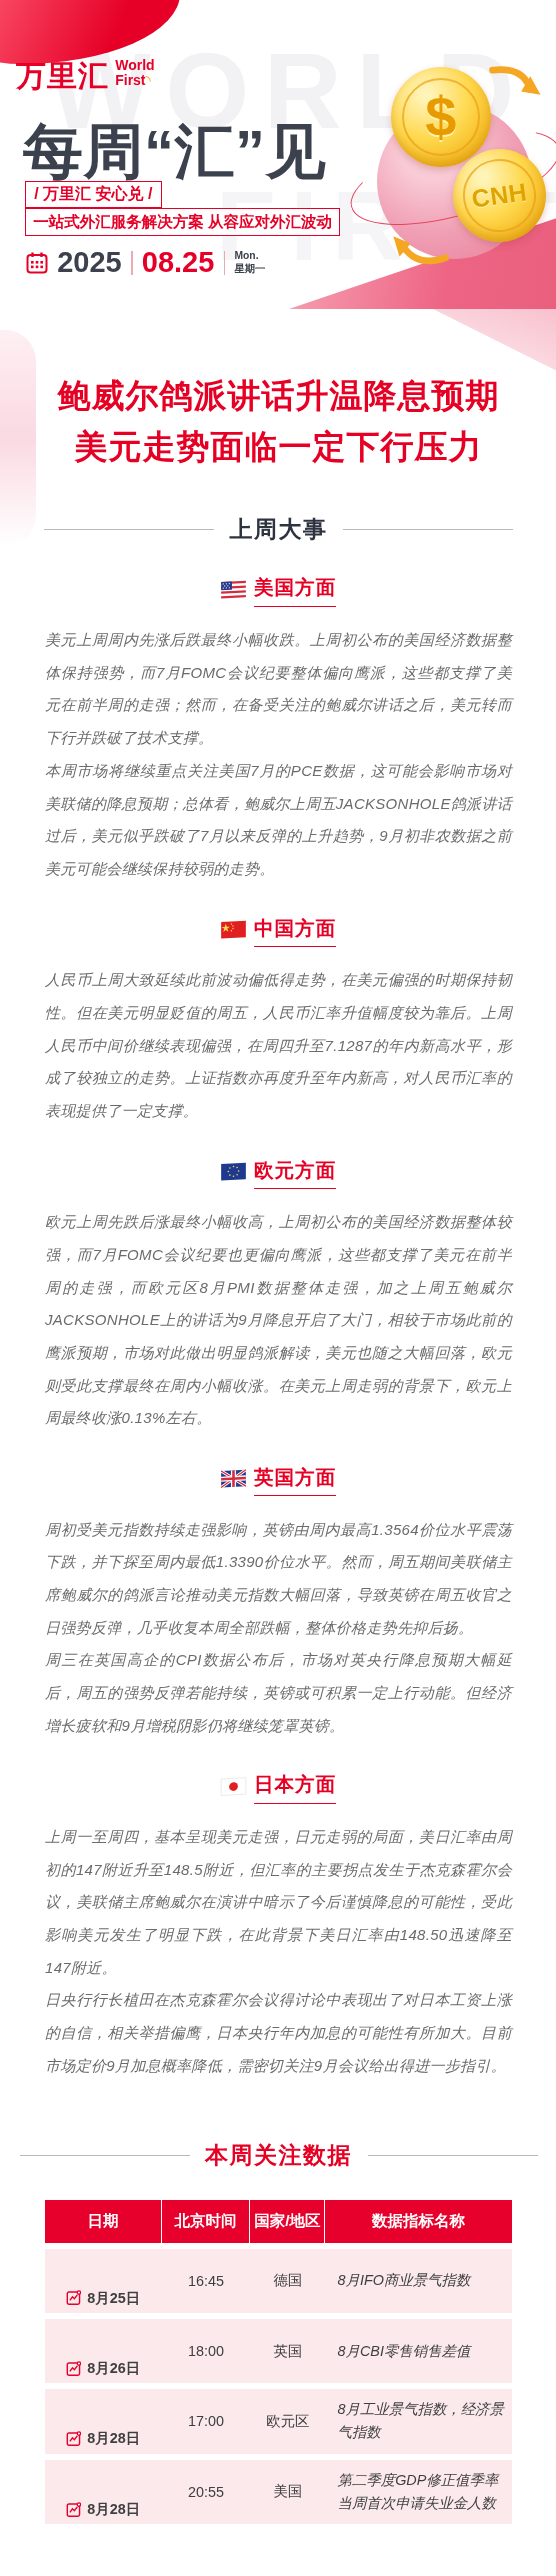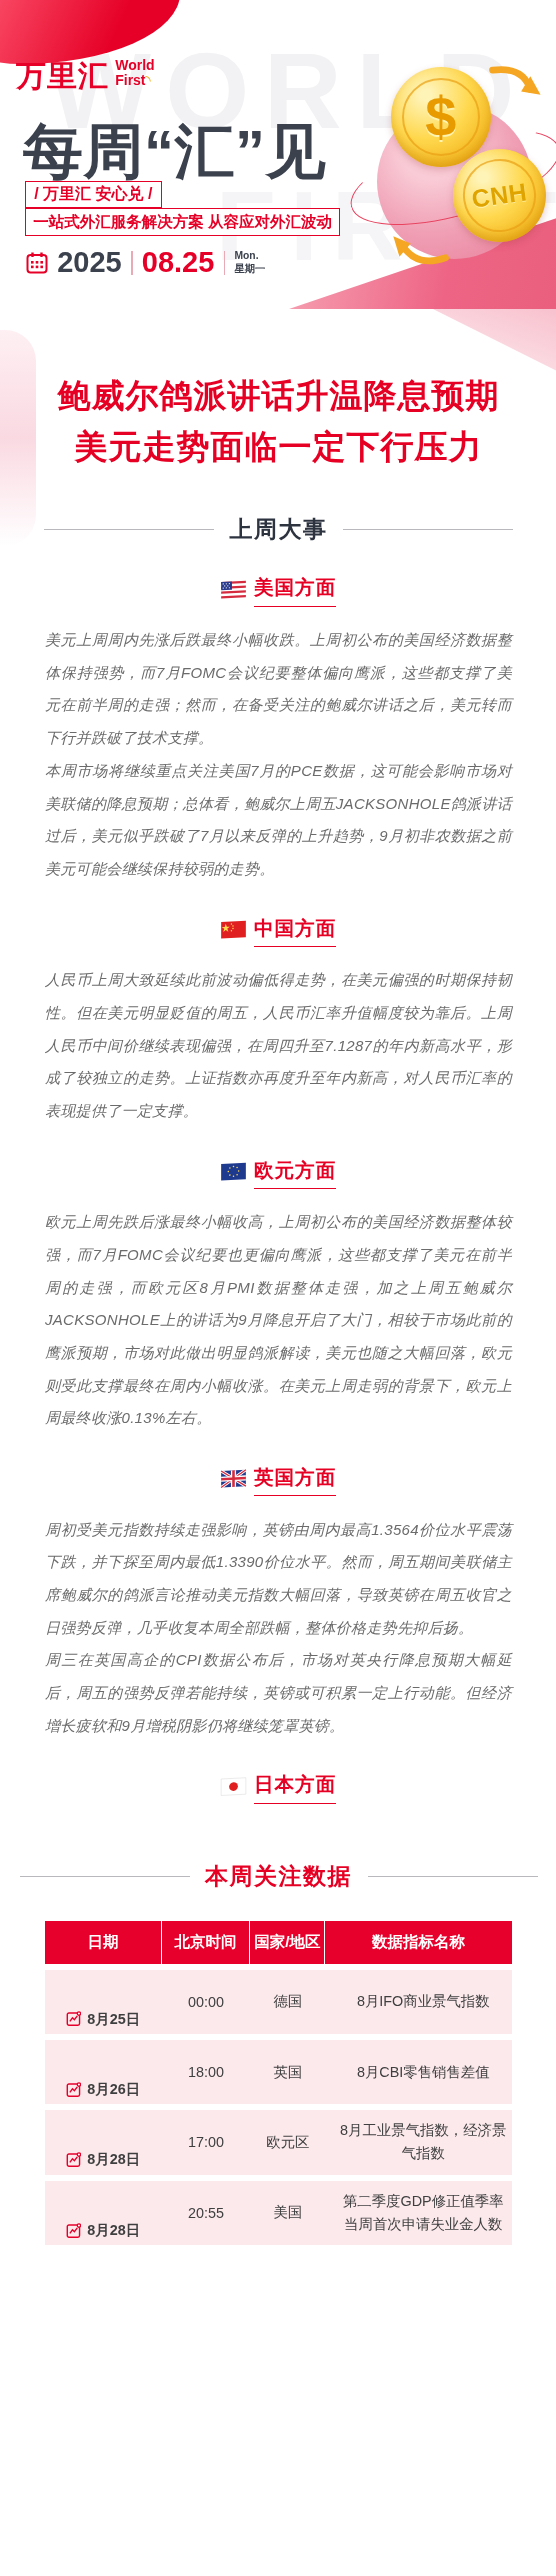--- a/index.html
+++ b/index.html
@@ -74,21 +74,21 @@
 
   
   .watch-table { width:467px; margin:23px auto 0; border-collapse:separate; border-spacing:0 6.2px; }
   .watch-table col.c1{width:25%} .watch-table col.c2{width:19%} .watch-table col.c3{width:16%} .watch-table col.c4{width:40%}
   .watch-table thead th { background:#e6002b; color:#fff; font-size:15.5px; font-weight:800; height:43px;
     border-right:1.5px solid #fff; }
   .watch-table thead th:last-child { border-right:none; }
   .watch-table tbody td { background:#fbe9ec; color:#3f3f3f; font-size:14.4px; height:47px; padding:5.2px 3.1px; }
   .cell-date { display:flex; align-items:center; gap:6.2px; justify-content:flex-start; padding-left:17.5px; font-weight:600;margin-top:35px; }
   .td-center { text-align:center; }
-  .td-ind { text-align:center; padding-left:12.4px !important; line-height:1.6; }
+  .td-ind { text-align:left; padding-left:12.4px !important; line-height:1.6;font-style:italic; }
 </style>
 </head>
 <body>
 
 <div class="page">
 
   <div class="header">
     <div class="wm wm1">WORLD</div>
     <div class="wm wm2">FIRST</div>
     <div class="blob-tl"></div>
@@ -272,20 +272,22 @@
     <div class="country-head">
       <svg class="flag" viewBox="0 0 48 34">
         <g transform="skewY(-3)">
           <rect width="48" height="32" fill="#fff" stroke="#d8d8d8" stroke-width="1"></rect>
           <circle cx="24" cy="16" r="8.5" fill="#e02020"></circle>
         </g>
       </svg>
       <span class="country-title">日本方面</span>
     </div>
     <div class="paras">
+      <p>上周一至周四，基本呈现美元走强，日元走弱的局面，美日汇率由周初的147附近升至148.5附近，但汇率的主要拐点发生于杰克森霍尔会议，美联储主席鲍威尔在演讲中暗示了今后谨慎降息的可能性，受此影响美元发生了明显下跌，在此背景下美日汇率由148.50迅速降至147附近。</p>
+      <p>日央行行长植田在杰克森霍尔会议得讨论中表现出了对日本工资上涨的自信，相关举措偏鹰，日本央行年内加息的可能性有所加大。目前市场定价9月加息概率降低，需密切关注9月会议给出得进一步指引。</p>
     </div>
   </div>
 
   <div class="divider red" style="margin-top:57px">
     <span class="line"></span>
     <span class="txt">本周关注数据</span>
     <span class="line"></span>
   </div>
 
   <table class="watch-table">
@@ -309,21 +311,21 @@
           <td>
             <span class="cell-date">
               <svg width="15.5" height="15.5" viewBox="0 0 24 24">
                 <rect x="2" y="3" width="19" height="19" rx="2.5" fill="none" stroke="#e6002b" stroke-width="2.2"></rect>
                 <polyline points="6,16 10,10.5 13,13.5 17.5,7.5" fill="none" stroke="#e6002b" stroke-width="2.2"></polyline>
                 <circle cx="20" cy="4" r="2.6" fill="#fff" stroke="#e6002b" stroke-width="2"></circle>
               </svg>
               <span>8月25日</span>
             </span>
           </td>
-          <td class="td-center">00:00</td>
+          <td class="td-center">16:45</td>
           <td class="td-center">德国</td>
           <td class="td-ind">
             <div>8月IFO商业景气指数</div>
           </td>
         </tr>
         <tr>
           <td>
             <span class="cell-date">
               <svg width="15.5" height="15.5" viewBox="0 0 24 24">
                 <rect x="2" y="3" width="19" height="19" rx="2.5" fill="none" stroke="#e6002b" stroke-width="2.2"></rect>

